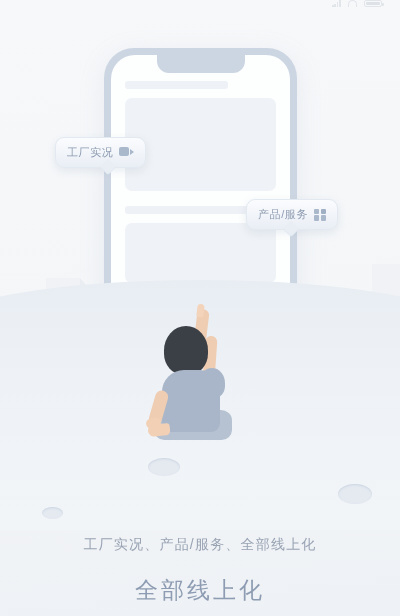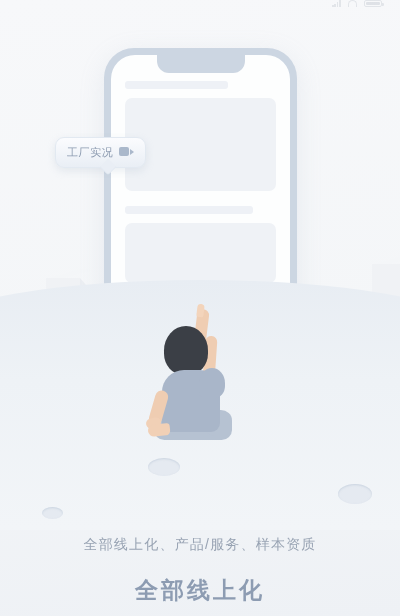--- a/index.html
+++ b/index.html
@@ -219,21 +219,21 @@
   
   .captions {
     position:absolute; left:0; right:0; bottom:10px;
     text-align:center;
   }
   .cap-sub {
     font-size:14px; color:#98a3b3; letter-spacing:1.2px;
     margin-bottom:21px;
   }
   .cap-title {
-    font-size:23px; font-weight:700; color:#8d9cb2; letter-spacing:3px;
+    font-size:23px; font-weight:400; color:#8d9cb2; letter-spacing:3px;
   }
 </style>
 </head>
 <body>
 
 <div class="stage">
 
   <div class="statusbar">
     <div class="sb-signal">
         <i></i>
@@ -312,20 +312,30 @@
 
   <div class="chip" id="chip-factory">
     <span class="txt">工厂实况</span>
     <span class="ic ic-video">
       <span class="body"></span>
         <span class="lens"></span>
     </span>
     <span class="tail"></span>
   </div>
 
+  <div class="chip" id="chip-product">
+    <span class="txt">产品/服务</span>
+    <span class="ic ic-grid">
+      <i></i>
+        <i></i>
+        <i></i>
+        <i></i>
+    </span>
+    <span class="tail"></span>
+  </div>
 
 
   <div class="captions">
-    <div class="cap-sub">全部线上化、产品/服务、样本资质</div>
+    <div class="cap-sub">工厂实况、产品/服务、全部线上化</div>
     <div class="cap-title">全部线上化</div>
   </div>
 
 </div>
 
 </body></html>

